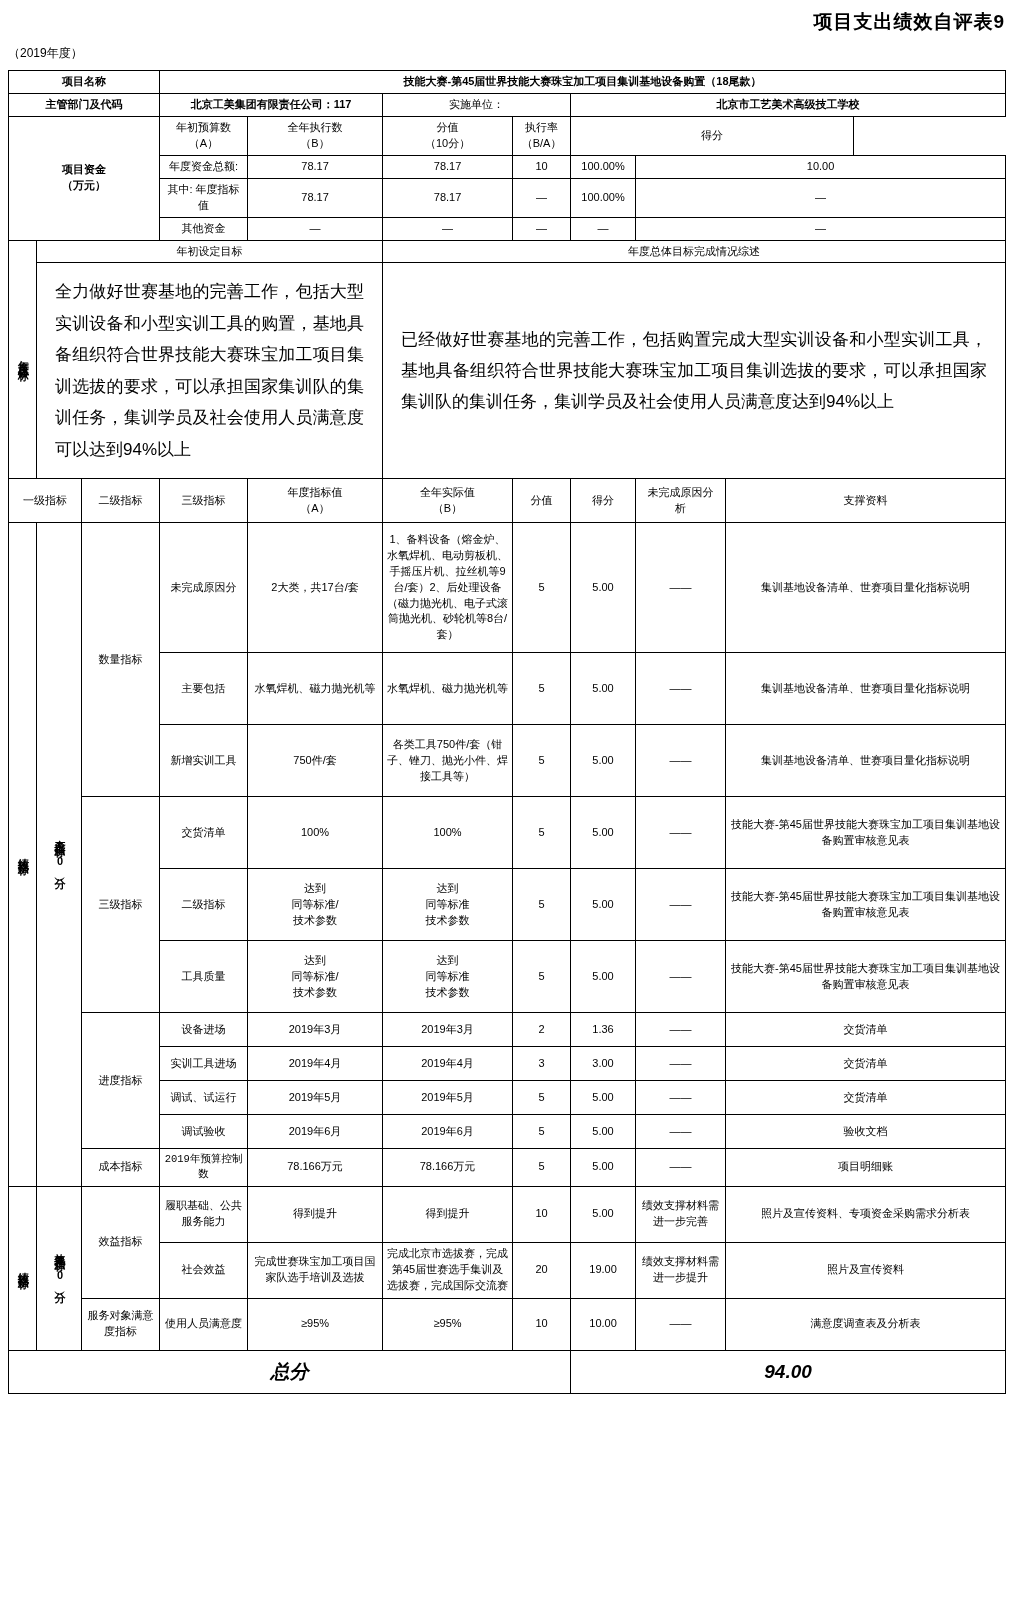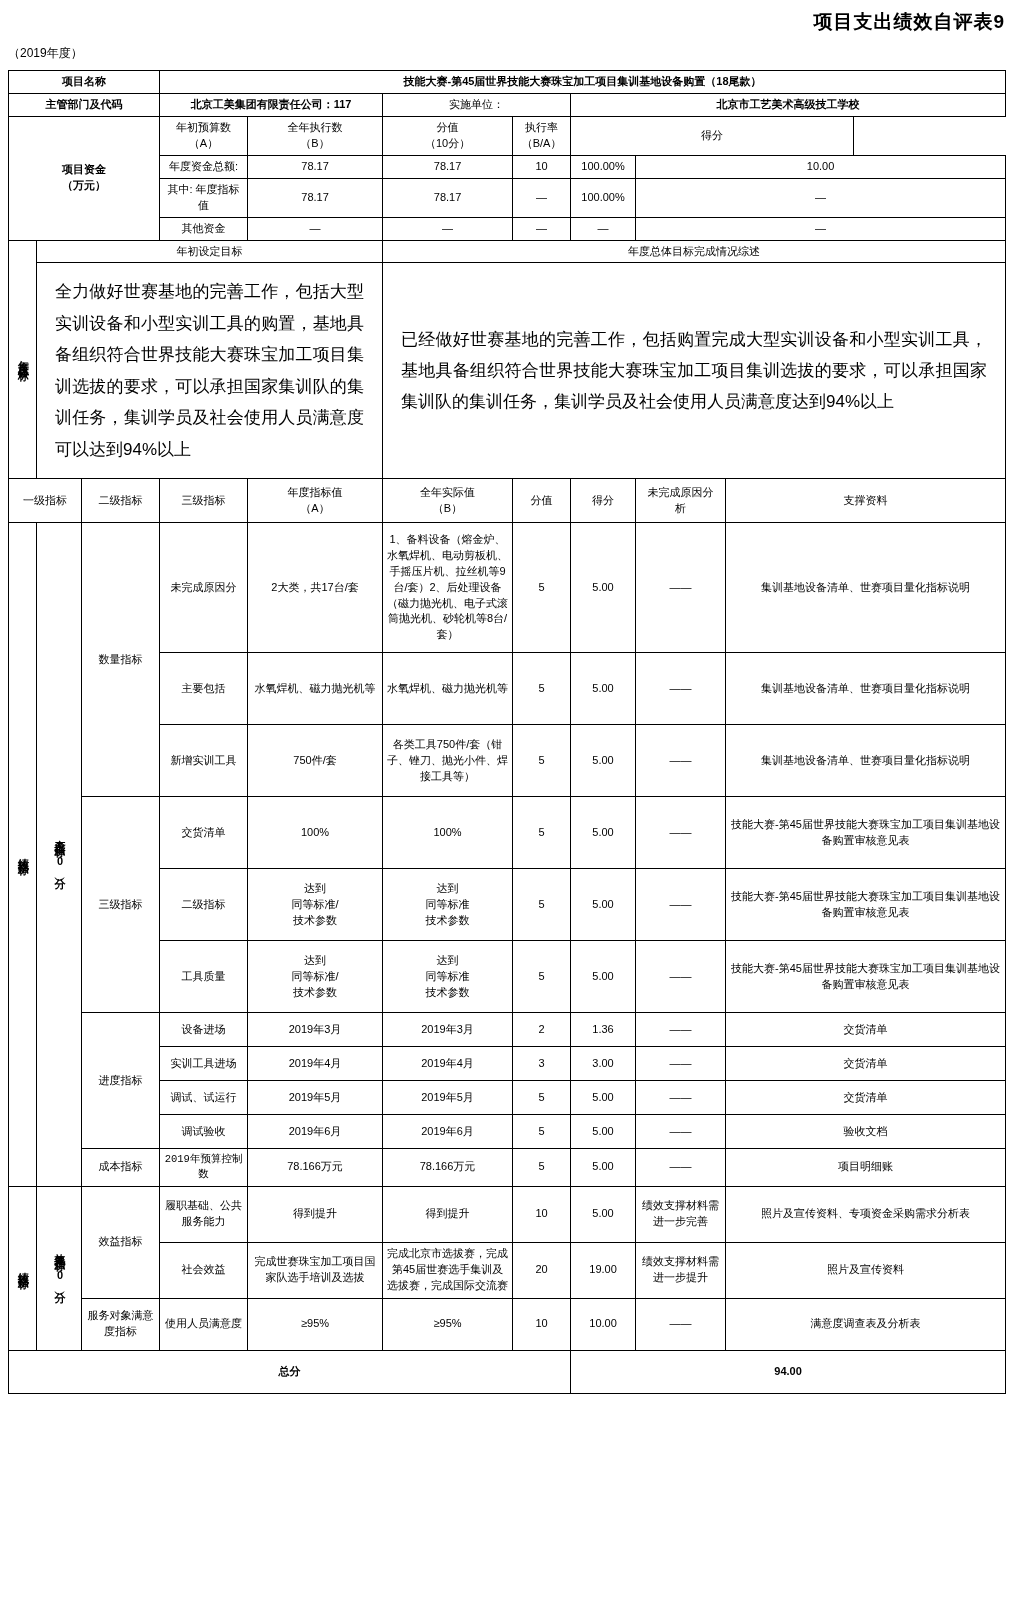--- a/index.html
+++ b/index.html
@@ -58,22 +58,23 @@
     writing-mode: vertical-rl;
     text-orientation: upright;
     letter-spacing: 2px;
     display: inline-block;
     white-space: nowrap;
     font-weight: bold;
   }
   .tall-cell { height: 150px; }
   .total-row td {
     font-weight: bold;
-    font-size: 11px;
+    font-size: 19px;
     height: 36px;
+    font-style: italic;
   }
   .small { font-size: 10.5px; font-family: Liberation Mono, monospace; }
 </style>
 </head>
 <body>
 
 <div class="page">
 
   <div class="doc-title">项目支出绩效自评表9</div>
   <div class="doc-subtitle">（2019年度）</div>

